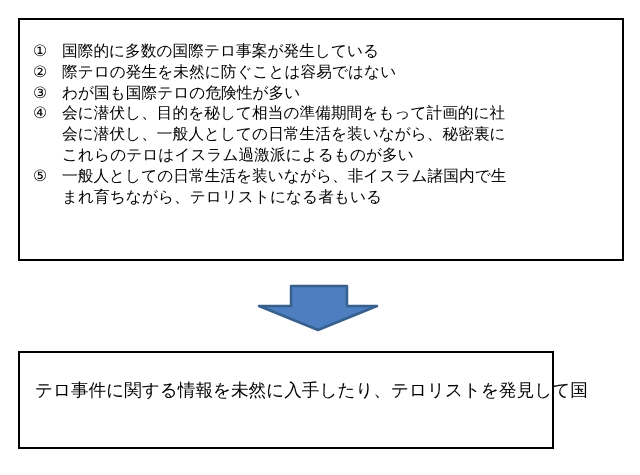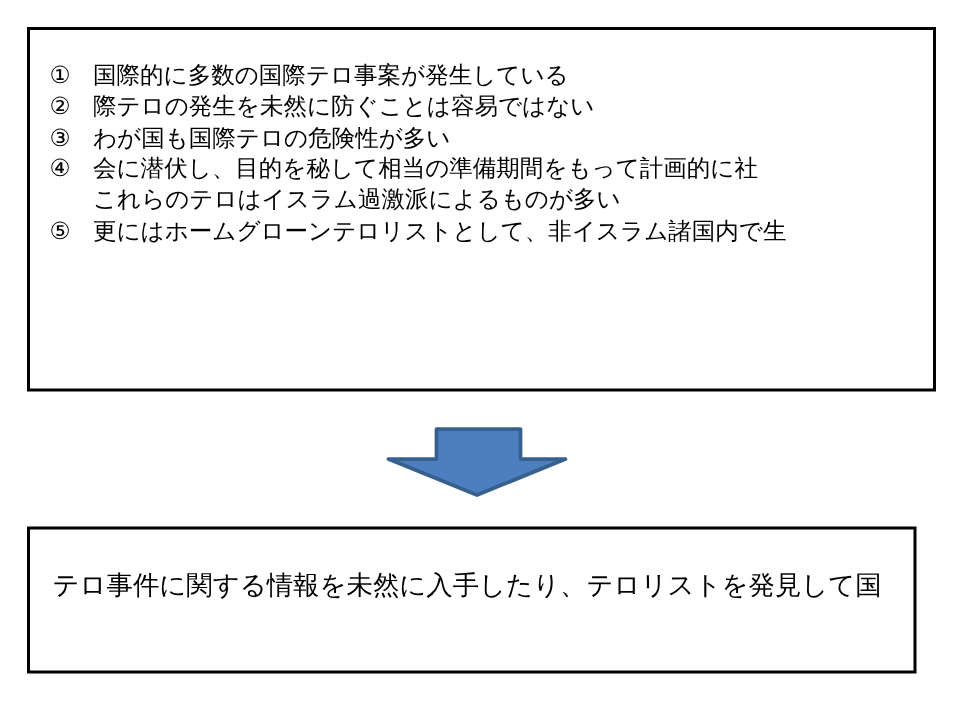--- a/index.html
+++ b/index.html
@@ -47,21 +47,21 @@
   .arrow-wrap {
     position: absolute;
     left: 257px;
     top: 284px;
     width: 122px;
     height: 48px;
   }
   .bottom-box {
     left: 18px;
     top: 351px;
-    width: 593px;
+    width: 536px;
     height: 98px;
     padding: 27px 8px 0 15px;
     font-size: 17.6px;
     line-height: 21.4px;
   }
 </style>
 </head>
 <body>
 
 <div class="box top-box">
@@ -80,27 +80,29 @@
   <div class="list-item">
     <span class="item-num">③</span>
     <div class="item-lines">
       <div class="tline">わが国も国際テロの危険性が多い</div>
     </div>
   </div>
   <div class="list-item">
     <span class="item-num">④</span>
     <div class="item-lines">
       <div class="tline">会に潜伏し、目的を秘して相当の準備期間をもって計画的に社</div>
+      <div class="tline">会に潜伏し、一般人としての日常生活を装いながら、秘密裏に</div>
       <div class="tline">これらのテロはイスラム過激派によるものが多い</div>
     </div>
   </div>
   <div class="list-item">
     <span class="item-num">⑤</span>
     <div class="item-lines">
-      <div class="tline">更にはホームグローンテロリストとして、非イスラム諸国内で生</div>
+      <div class="tline">一般人としての日常生活を装いながら、非イスラム諸国内で生</div>
+      <div class="tline">まれ育ちながら、テロリストになる者もいる</div>
     </div>
   </div>
 </div>
 
 <div class="arrow-wrap">
   <svg width="122" height="48" viewBox="0 0 122 48" xmlns="http://www.w3.org/2000/svg">
     <polygon points="34,2 90,2 90,22 120,22 61,46 2,22 34,22" stroke-width="2.5" stroke-linejoin="round" fill="#4d7ebf"></polygon>
     <polygon points="34,2 90,2 90,22 120,22 61,46 2,22 34,22" fill="none" stroke-width="2.5" stroke-linejoin="round" stroke="#38608f"></polygon>
   </svg>
 </div>

